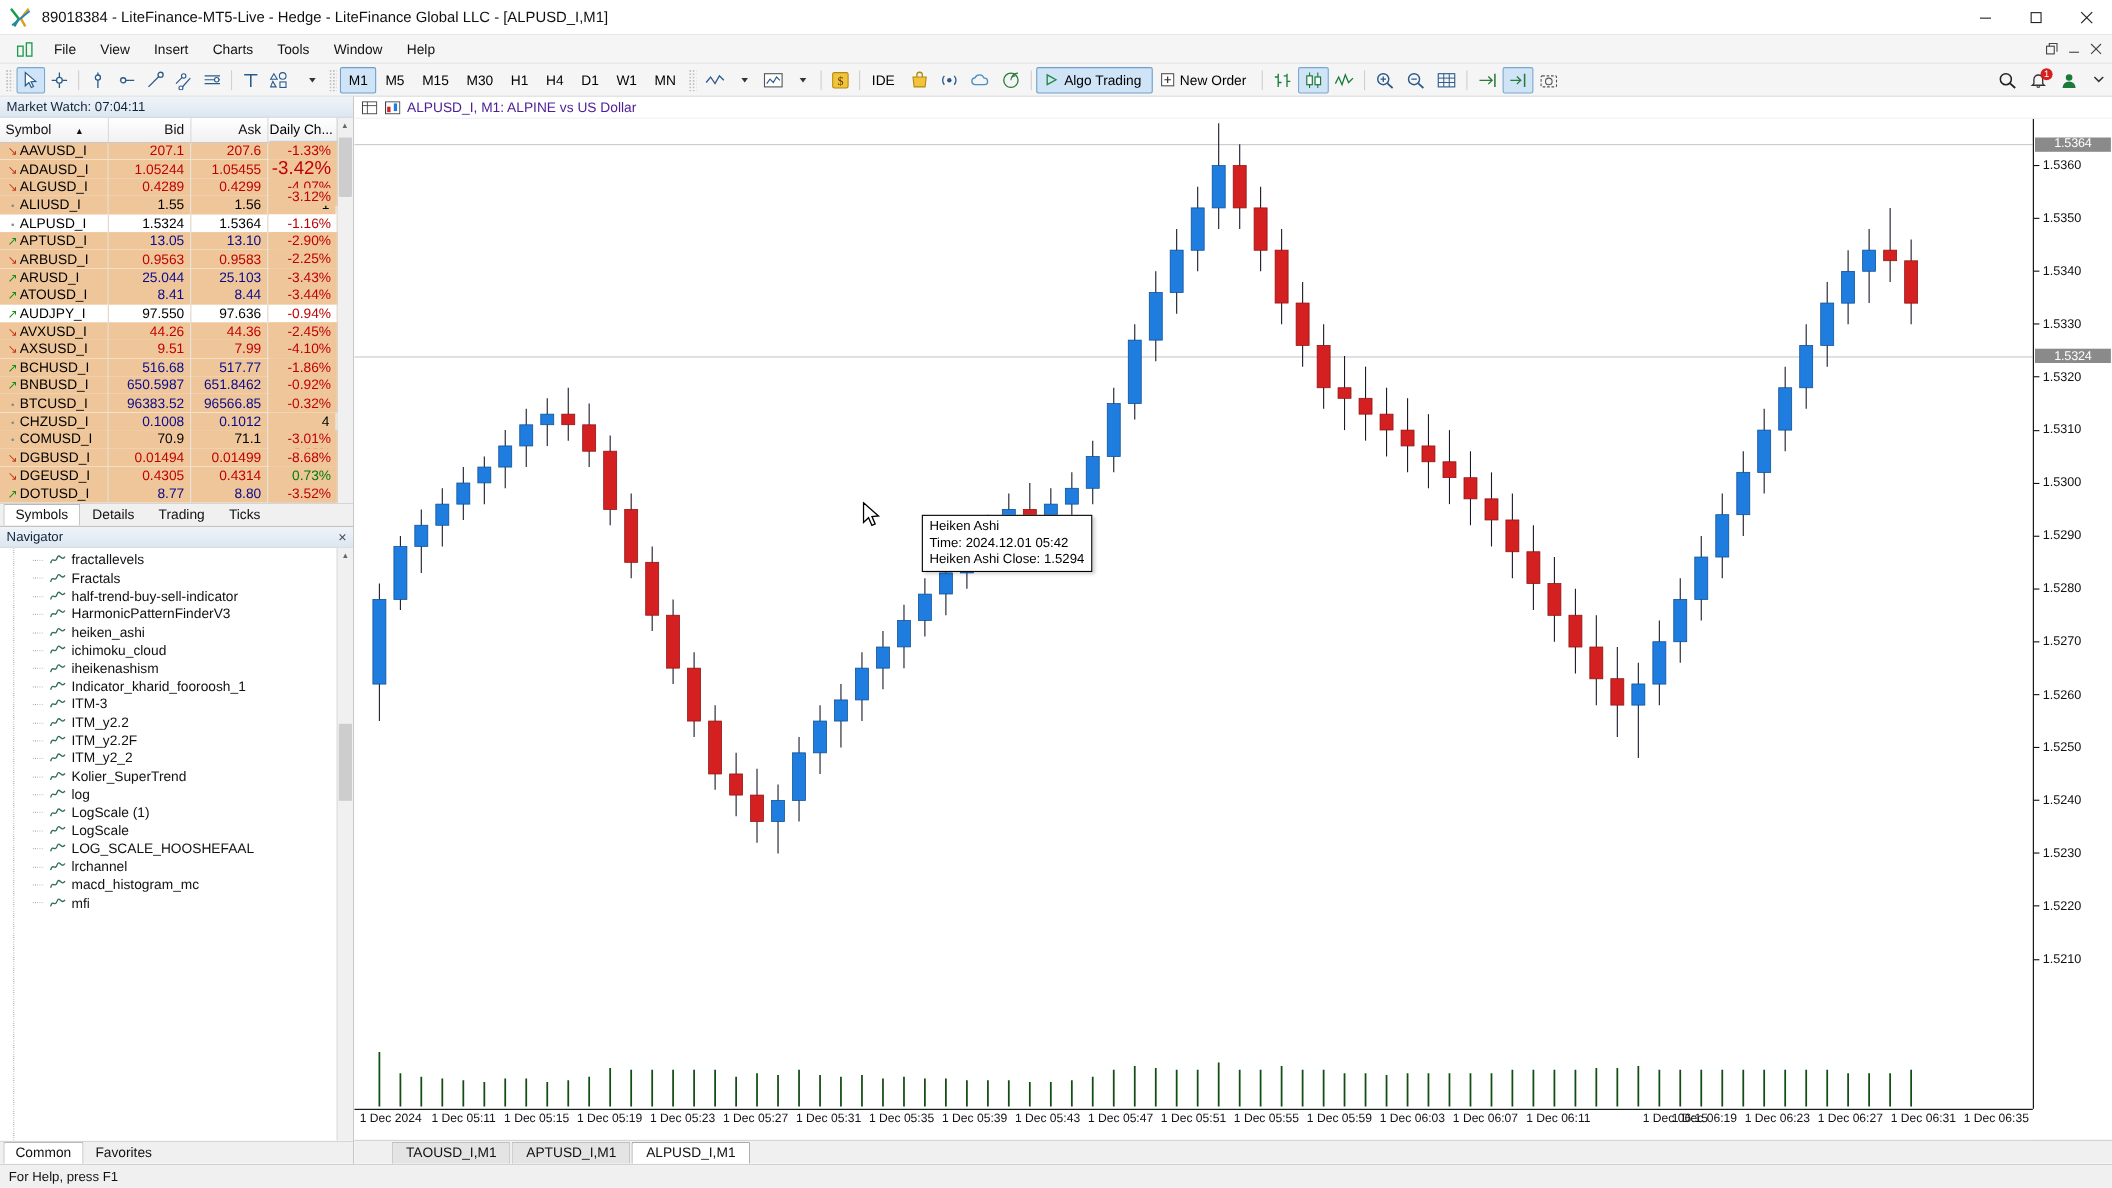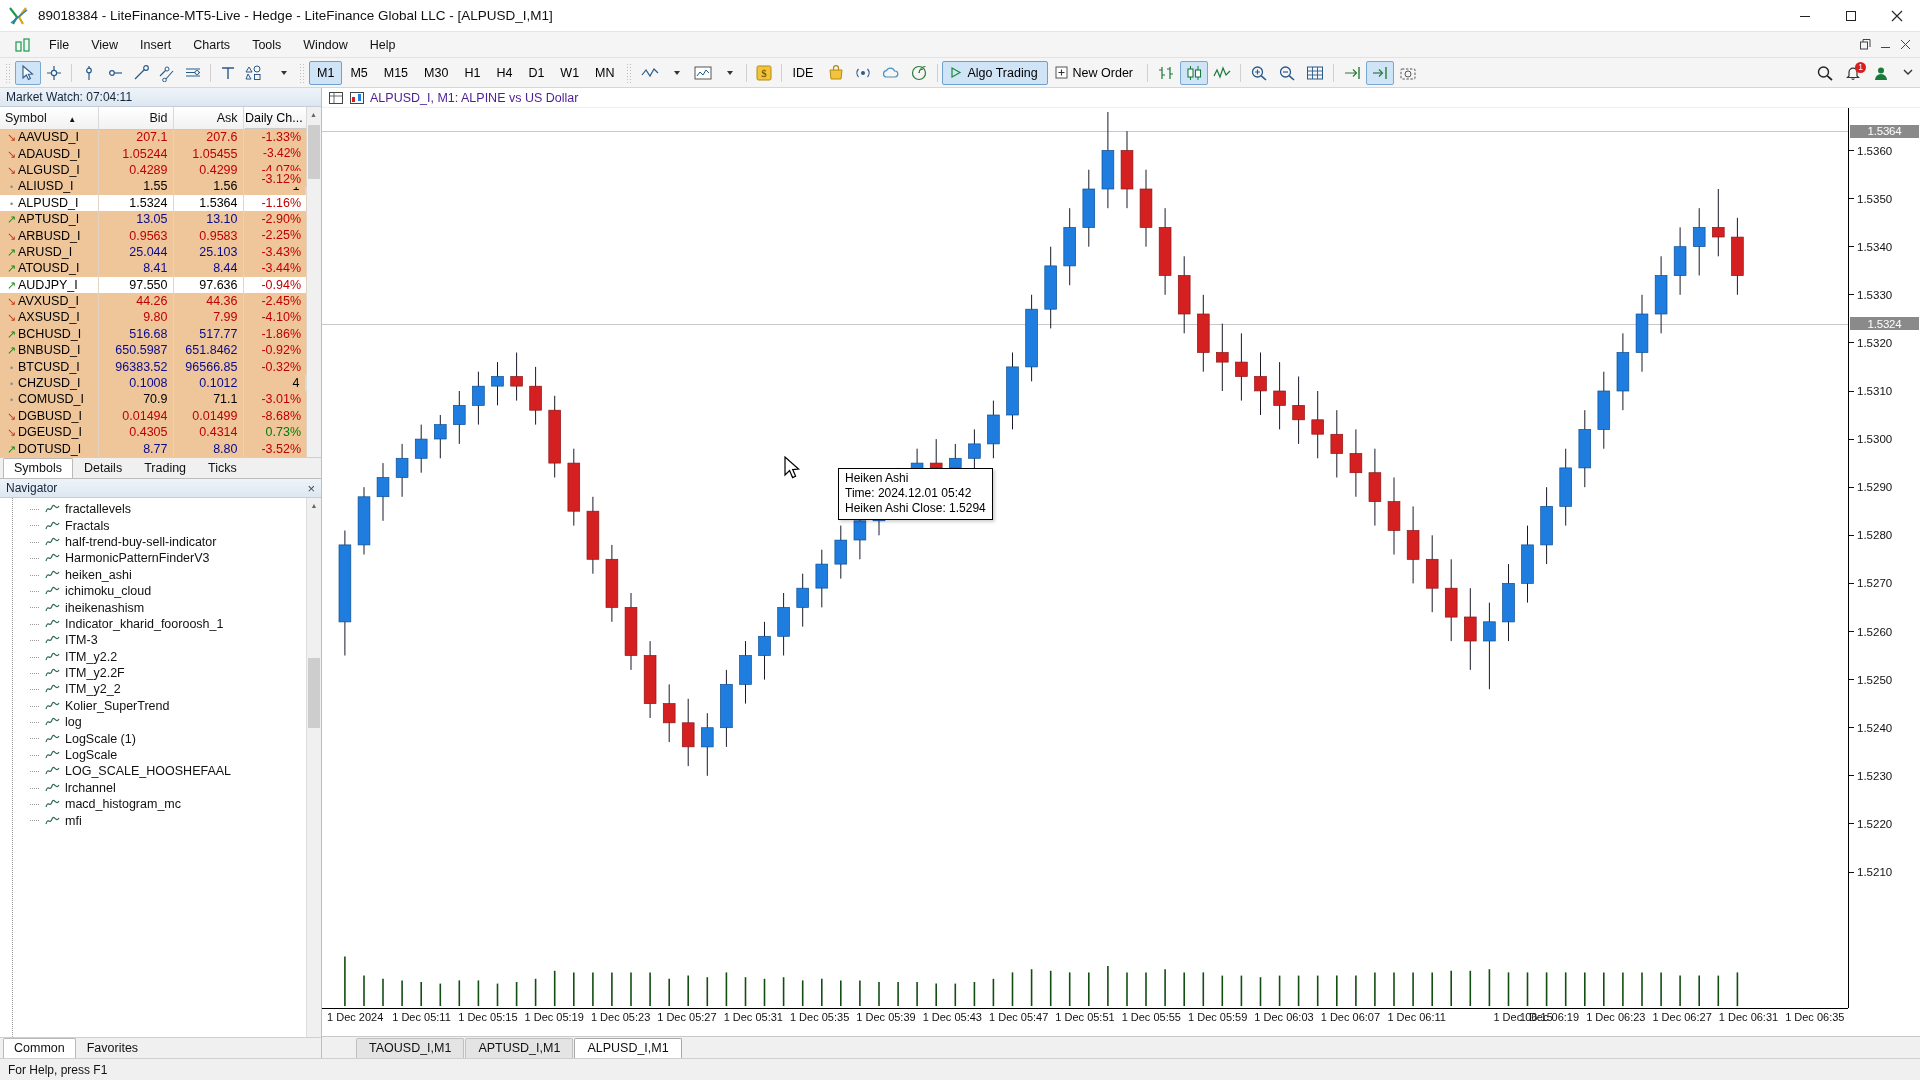--- a/index.html
+++ b/index.html
@@ -501,21 +501,21 @@
                 <td class="num neutral">86</td>
               </tr>
               <tr class="row-odd">
                 <td class="sym"><span class="arrow a-dn">↘</span><span>AVXUSD_I</span></td>
                 <td class="num dn">44.26</td>
                 <td class="num dn">44.36</td>
                 <td class="num neutral">10</td>
               </tr>
               <tr class="row-odd">
                 <td class="sym"><span class="arrow a-dn">↘</span><span>AXSUSD_I</span></td>
-                <td class="num dn">9.80</td>
+                <td class="num dn">9.51</td>
                 <td class="num dn">7.99</td>
                 <td class="num neutral">3</td>
               </tr>
               <tr class="row-odd">
                 <td class="sym"><span class="arrow a-up">↗</span><span>BCHUSD_I</span></td>
                 <td class="num up">516.68</td>
                 <td class="num up">517.77</td>
                 <td class="num neutral">109</td>
               </tr>
               <tr class="row-odd">
@@ -567,21 +567,21 @@
                 <td class="num neutral">2</td>
               </tr>
             </tbody>
         </table>
         <div class="mw-vscroll">
           <div class="sb-arrow">▲</div>
           <div class="thumb"></div>
         </div>
       <div style="position: absolute; left: 245px; top: 0px; width: 62px; height: 22px; line-height: 22px; padding-right: 5px; text-align: right; font-size: 12.5px; background: linear-gradient(rgb(255, 255, 255), rgb(241, 241, 241)); border-bottom: 1px solid rgb(201, 201, 201); border-right: 1px solid rgb(217, 217, 217); white-space: nowrap; overflow: hidden;">Daily Ch...</div>
           <div style="position: absolute; left: 245px; top: 22px; width: 62px; height: 16.4px; line-height: 16.4px; padding-right: 5px; text-align: right; font-size: 12.5px; white-space: nowrap; color: rgb(192, 0, 0); background: rgb(238, 198, 154); border-right: 1px solid rgb(227, 211, 195);">-1.33%</div>
-          <div style="position: absolute; left: 245px; top: 38.4px; width: 62px; height: 16.4px; line-height: 16.4px; padding-right: 5px; text-align: right; font-size: 12px; white-space: nowrap; color: rgb(192, 0, 0); background: rgb(238, 198, 154); border-right: 1px solid rgb(227, 211, 195);">-3.42%</div>
+          <div style="position: absolute; left: 245px; top: 38.4px; width: 62px; height: 16.4px; line-height: 16.4px; padding-right: 5px; text-align: right; font-size: 17px; white-space: nowrap; color: rgb(192, 0, 0); background: rgb(238, 198, 154); border-right: 1px solid rgb(227, 211, 195);">-3.42%</div>
           <div style="position: absolute; left: 245px; top: 54.8px; width: 62px; height: 16.4px; line-height: 16.4px; padding-right: 5px; text-align: right; font-size: 12.5px; white-space: nowrap; color: rgb(192, 0, 0); background: rgb(238, 198, 154); border-right: 1px solid rgb(227, 211, 195);">-4.07%</div>
           <div style="position: absolute; left: 245px; top: 64px; width: 62px; height: 16.4px; line-height: 16.4px; padding-right: 5px; text-align: right; font-size: 12.5px; white-space: nowrap; color: rgb(192, 0, 0); background: rgb(238, 198, 154); border-right: 1px solid rgb(227, 211, 195);">-3.12%</div>
           <div style="position: absolute; left: 245px; top: 87.6px; width: 62px; height: 16.4px; line-height: 16.4px; padding-right: 5px; text-align: right; font-size: 12.5px; white-space: nowrap; color: rgb(192, 0, 0); background: rgb(255, 255, 255); border-right: 1px solid rgb(227, 211, 195);">-1.16%</div>
           <div style="position: absolute; left: 245px; top: 104px; width: 62px; height: 16.4px; line-height: 16.4px; padding-right: 5px; text-align: right; font-size: 12.5px; white-space: nowrap; color: rgb(192, 0, 0); background: rgb(238, 198, 154); border-right: 1px solid rgb(227, 211, 195);">-2.90%</div>
           <div style="position: absolute; left: 245px; top: 120.4px; width: 62px; height: 16.4px; line-height: 16.4px; padding-right: 5px; text-align: right; font-size: 12.5px; white-space: nowrap; color: rgb(192, 0, 0); background: rgb(238, 198, 154); border-right: 1px solid rgb(227, 211, 195);">-2.25%</div>
           <div style="position: absolute; left: 245px; top: 136.8px; width: 62px; height: 16.4px; line-height: 16.4px; padding-right: 5px; text-align: right; font-size: 12.5px; white-space: nowrap; color: rgb(192, 0, 0); background: rgb(238, 198, 154); border-right: 1px solid rgb(227, 211, 195);">-3.43%</div>
           <div style="position: absolute; left: 245px; top: 153.2px; width: 62px; height: 16.4px; line-height: 16.4px; padding-right: 5px; text-align: right; font-size: 12.5px; white-space: nowrap; color: rgb(192, 0, 0); background: rgb(238, 198, 154); border-right: 1px solid rgb(227, 211, 195);">-3.44%</div>
           <div style="position: absolute; left: 245px; top: 169.6px; width: 62px; height: 16.4px; line-height: 16.4px; padding-right: 5px; text-align: right; font-size: 12.5px; white-space: nowrap; color: rgb(192, 0, 0); background: rgb(255, 255, 255); border-right: 1px solid rgb(227, 211, 195);">-0.94%</div>
           <div style="position: absolute; left: 245px; top: 186px; width: 62px; height: 16.4px; line-height: 16.4px; padding-right: 5px; text-align: right; font-size: 12.5px; white-space: nowrap; color: rgb(192, 0, 0); background: rgb(238, 198, 154); border-right: 1px solid rgb(227, 211, 195);">-2.45%</div>
           <div style="position: absolute; left: 245px; top: 202.4px; width: 62px; height: 16.4px; line-height: 16.4px; padding-right: 5px; text-align: right; font-size: 12.5px; white-space: nowrap; color: rgb(192, 0, 0); background: rgb(238, 198, 154); border-right: 1px solid rgb(227, 211, 195);">-4.10%</div>

